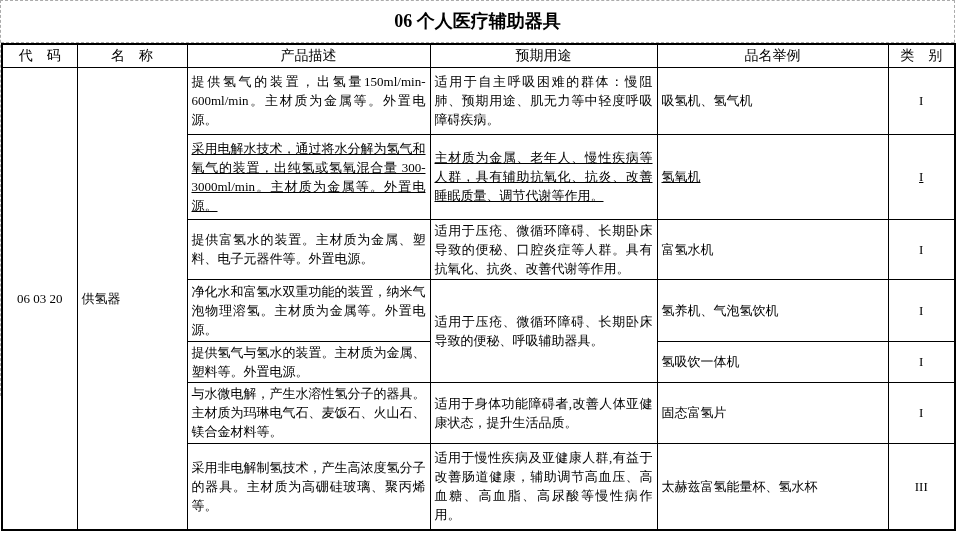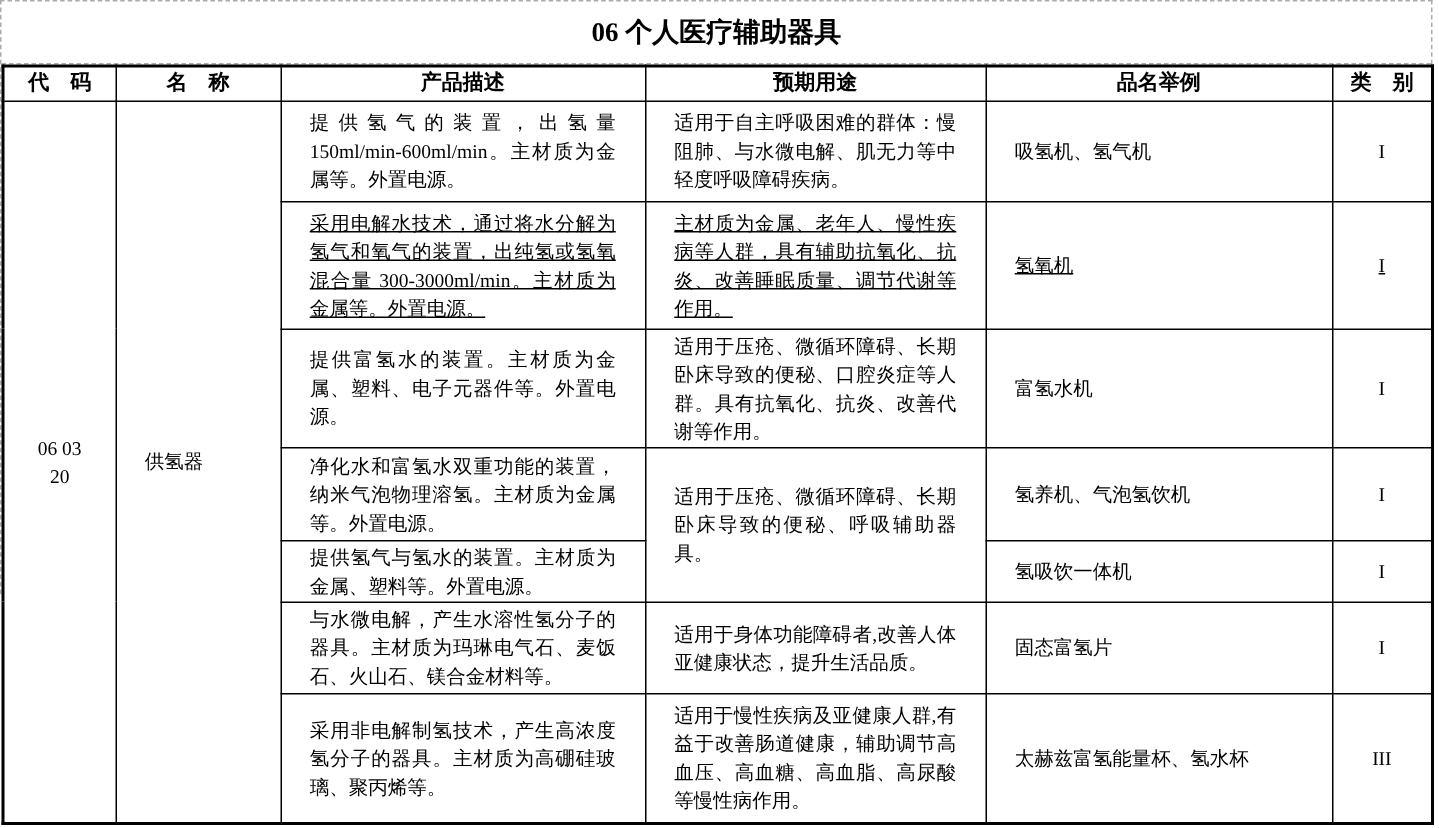--- a/index.html
+++ b/index.html
@@ -42,27 +42,27 @@
     border-collapse: collapse;
     table-layout: fixed;
     width: 953px;
     border: 2px solid #000;
   }
   table.catalog th, table.catalog td {
     border: 1px solid #000;
     vertical-align: middle;
     font-size: 13px;
     line-height: 19px;
-    padding: 1px 19px;
+    padding: 1px 4px;
     box-sizing: border-box;
     overflow: hidden;
   }
   table.catalog th {
     font-size: 14px;
-    font-weight: bold;
+    font-weight: normal;
     text-align: center;
     padding: 0 2px;
   }
   tr.hdr      { height: 23px; }
   tr.r1 { height: 67px; }
   tr.r2 { height: 85px; text-decoration: underline; }
   tr.r3 { height: 60px; }
   tr.r4 { height: 62px; }
   tr.r5 { height: 41px; }
   tr.r6 { height: 61px; }
@@ -105,21 +105,21 @@
         <th>预期用途</th>
         <th>品名举例</th>
         <th>类　别</th>
       </tr>
     </thead>
     <tbody>
       <tr class="r1">
         <td class="c-code" rowspan="7">06 03 20</td>
         <td class="c-name" rowspan="7">供氢器</td>
         <td class="c-desc">提供氢气的装置，出氢量150ml/min-600ml/min。主材质为金属等。外置电源。</td>
-        <td class="c-use">适用于自主呼吸困难的群体：慢阻肺、与水微电解、肌无力等中轻度呼吸障碍疾病。</td>
+        <td class="c-use">适用于自主呼吸困难的群体：慢阻肺、预期用途、肌无力等中轻度呼吸障碍疾病。</td>
         <td class="c-ex">吸氢机、氢气机</td>
         <td class="c-cat">I</td>
       </tr>
       <tr class="r2">
         <td class="c-desc">采用电解水技术，通过将水分解为氢气和氧气的装置，出纯氢或氢氧混合量 300-3000ml/min。主材质为金属等。外置电源。</td>
         <td class="c-use">主材质为金属、老年人、慢性疾病等人群，具有辅助抗氧化、抗炎、改善睡眠质量、调节代谢等作用。</td>
         <td class="c-ex">氢氧机</td>
         <td class="c-cat">I</td>
       </tr>
       <tr class="r3">

